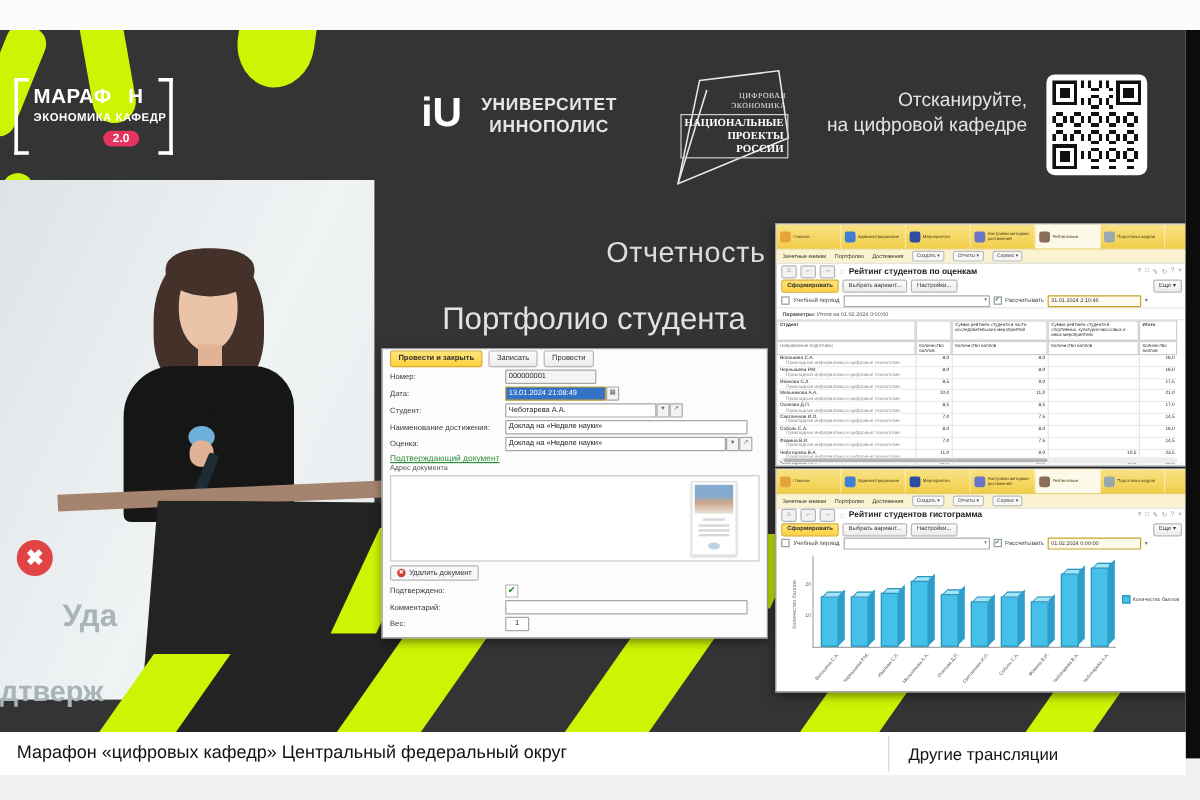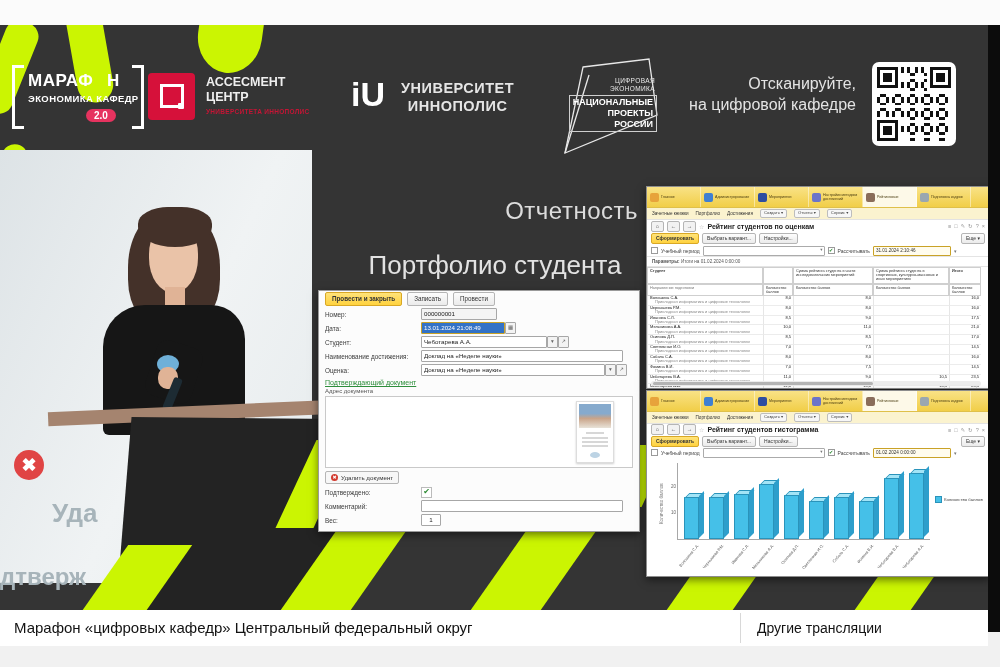--- a/index.html
+++ b/index.html
@@ -30,21 +30,21 @@
                  padding:1px 8px;border-radius:8px;}
   #logo-a{left:148px;top:48px;}
   #logo-a .sq{position:absolute;left:0;top:0;width:47px;height:47px;background:#d6113a;border-radius:4px;}
   #logo-a .g1{position:absolute;left:12px;top:11px;width:18px;height:18px;border:3.5px solid #fff;}
   #logo-a .g2{position:absolute;left:30px;top:30px;width:6px;height:6px;background:#fff;border-radius:1px;}
   #logo-a .t1{position:absolute;left:58px;top:2px;font-size:12.5px;font-weight:bold;color:#efefef;line-height:15px;white-space:pre-line;}
   #logo-a .t2{position:absolute;left:58px;top:35px;font-size:6.5px;font-weight:bold;color:#c41535;letter-spacing:.3px;}
   #logo-iu{left:345px;top:48px;}
   #logo-iu .mark{position:absolute;left:0;top:0;width:46px;height:44px;color:#fff;font-size:34px;font-weight:bold;line-height:42px;text-align:center;}
   #logo-iu .t1{position:absolute;left:56px;top:6px;font-size:14.5px;font-weight:bold;color:#e5e5e5;line-height:18px;white-space:pre-line;letter-spacing:.5px;text-align:center;}
-  #logo-np{left:545px;top:30px;width:120px;height:105px;}
+  #logo-np{left:545px;top:30px;width:120px;height:105px;font-family:Liberation Serif, serif;}
   #logo-np svg{position:absolute;left:0;top:0;}
   #logo-np .s1{position:absolute;right:10px;top:22px;font-size:6.5px;color:#e8e8e8;text-align:right;line-height:8px;letter-spacing:.4px;}
   #logo-np .b1{position:absolute;right:8px;top:40px;font-size:9px;font-weight:bold;color:#fff;text-align:right;line-height:11px;
                border:1px solid #cfcfcf;padding:1px 3px;}
   #qr-caption{left:610px;top:48px;width:246px;text-align:right;font-size:16px;line-height:21px;color:#e3e3e3;}
   #qr-box{left:872px;top:37px;width:84px;height:84px;background:#fff;border-radius:7px;}
   #qr-box svg{position:absolute;left:5px;top:5px;}
 
   
   #screen{left:0;top:125px;width:312px;height:433px;background:linear-gradient(115deg,#dde3e6,#f0f3f4 55%,#e6ebed);}
@@ -156,29 +156,20 @@
     <div class="lime abs" style="left:-10px;top:118px;width:26px;height:140px;border-radius:13px;transform:rotate(12deg);"></div>
 
     <div class="abs" id="logo-m">
       <div class="brk l"></div>
       <div class="brk r"></div>
       <div class="t1"><span>МАРАФ</span><span class="o">О</span><span>Н</span></div>
       <div class="t2">ЭКОНОМИКА КАФЕДР</div>
       <div class="badge">2.0</div>
     </div>
 
-    <div class="abs" id="logo-a" style="width:230px;height:50px;">
-      <div class="sq">
-          <div class="g1"></div>
-          <div class="g2"></div>
-        </div>
-      <div class="t1">АССЕСМЕНТ
-ЦЕНТР</div>
-      <div class="t2">УНИВЕРСИТЕТА ИННОПОЛИС</div>
-    </div>
 
     <div class="abs" id="logo-iu" style="width:190px;height:50px;">
       <div class="mark">iU</div>
       <div class="t1">УНИВЕРСИТЕТ
 ИННОПОЛИС</div>
     </div>
 
     <div class="abs" id="logo-np">
       <svg width="120" height="105" viewBox="0 0 120 105">
         <path d="M38 12 L104 4 L112 60 L20 98 Z" fill="none" stroke="#e8e8e8" stroke-width="1.3"></path>

